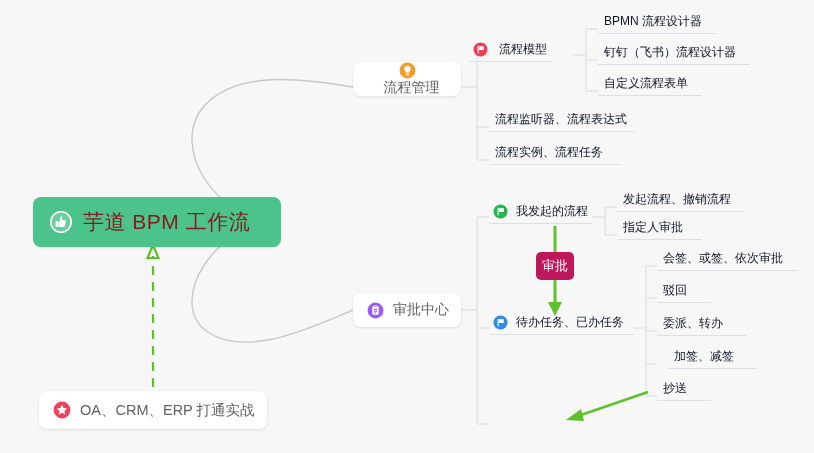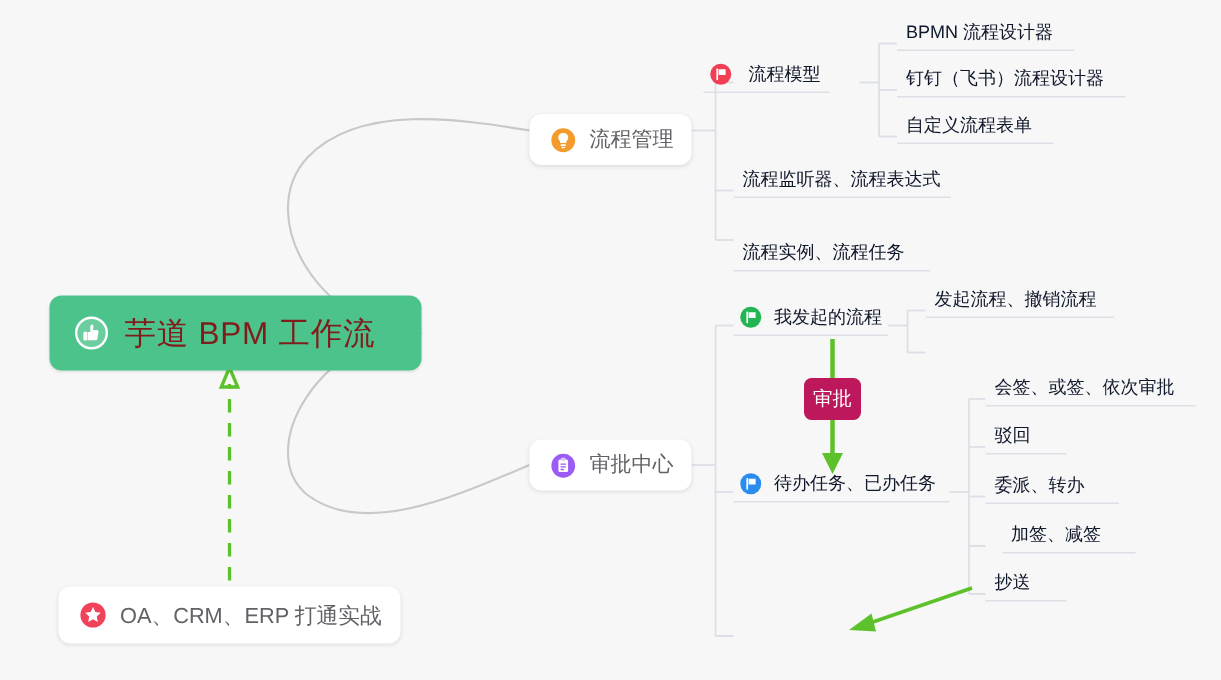--- a/index.html
+++ b/index.html
@@ -62,21 +62,21 @@
     padding: 0 14px;
     box-shadow: 0 1px 3px rgba(0,0,0,0.10);
   }
   .card-label {
     color: #606266;
     font-size: 14px;
     white-space: nowrap;
     margin-left: 9px;
   }
 
-  #node-process-mgmt { left: 353px; top: 76px;  width: 108px; height: 34px; }
+  #node-process-mgmt { left: 353px; top: 62px;  width: 108px; height: 34px; flex-direction: column; }
   #node-approval-ctr { left: 353px; top: 293px; width: 108px; height: 34px; }
   #node-integration  { left: 39px;  top: 391px; width: 228px; height: 38px; }
   #node-integration .card-label { font-size: 14.5px; }
 
   
   .leaf {
     position: absolute;
     display: flex;
     align-items: flex-end;
     box-sizing: border-box;
@@ -226,21 +226,21 @@
         <path d="M7.3 5.0 L12.9 5.0 L12.9 9.6 L7.3 9.6 Z" fill="#ffffff"></path>
       </svg>
     </span>
     <span class="leaf-text">流程模型</span>
   </div>
 
   <div class="leaf" style="left:489px; top:112px; width:145px; height:20px;">
     <span class="leaf-text">流程监听器、流程表达式</span>
   </div>
 
-  <div class="leaf" style="left:489px; top:161px; width:131px; height:20px;">
+  <div class="leaf" style="left:489px; top:145px; width:131px; height:20px;">
     <span class="leaf-text">流程实例、流程任务</span>
   </div>
 
   <div class="leaf" style="left:598px; top:14px; width:118px; height:20px;">
     <span class="leaf-text">BPMN 流程设计器</span>
   </div>
 
   <div class="leaf" style="left:598px; top:45px; width:152px; height:20px;">
     <span class="leaf-text">钉钉（飞书）流程设计器</span>
   </div>
@@ -269,20 +269,23 @@
       </svg>
     </span>
     <span class="leaf-text">待办任务、已办任务</span>
   </div>
 
 
   <div class="leaf" style="left:617px; top:192px; width:126px; height:20px;">
     <span class="leaf-text">发起流程、撤销流程</span>
   </div>
 
+  <div class="leaf" style="left:617px; top:220px; width:85px; height:20px;">
+    <span class="leaf-text">指定人审批</span>
+  </div>
 
   <div class="leaf" style="left:657px; top:251px; width:140px; height:20px;">
     <span class="leaf-text">会签、或签、依次审批</span>
   </div>
 
   <div class="leaf" style="left:657px; top:283px; width:54px; height:20px;">
     <span class="leaf-text">驳回</span>
   </div>
 
   <div class="leaf" style="left:657px; top:316px; width:89px; height:20px;">

